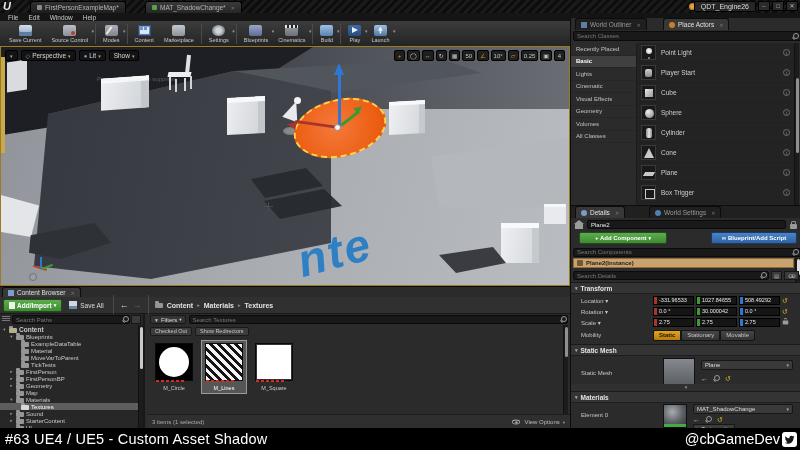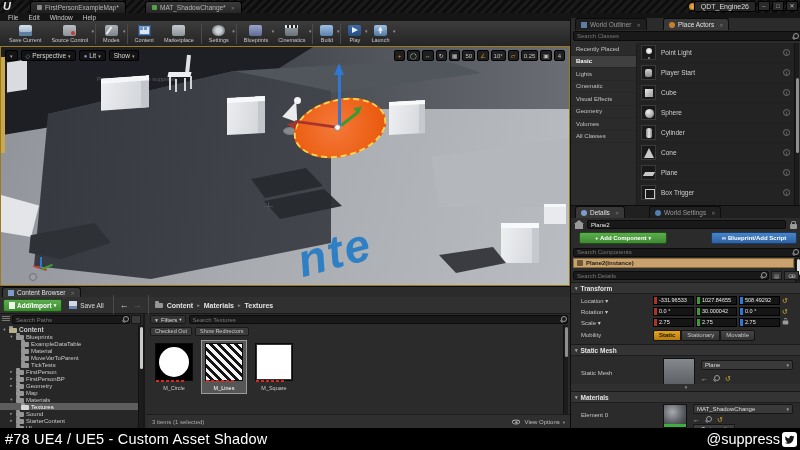--- a/index.html
+++ b/index.html
@@ -688,22 +688,22 @@
         <span class="flex" style="margin-left:auto;gap:3px">
           <span class="eyeic" style="transform:scale(.8)"></span>
           <span style="font-size:6px;color:#bbb">View Options</span>
           <span style="font-size:4.5px;color:#999">▾</span>
         </span>
       </div>
     </div>
   </div>
 
   <div id="bottombar">
-    <span class="cap">#78 UE4 / UE5 - Custom Asset Shadow</span>
-    <span class="handle">@suppress</span>
+    <span class="cap">#63 UE4 / UE5 - Custom Asset Shadow</span>
+    <span class="handle">@cbGameDev</span>
     <span class="twit">
       <svg width="11" height="11" viewBox="0 0 16 16">
           <path fill="#14171a" d="M15 3.8c-.5.2-1 .4-1.6.5.6-.4 1-.9 1.2-1.6-.5.3-1.1.6-1.8.7-.5-.6-1.3-.9-2.1-.9-1.6 0-2.9 1.3-2.9 2.9 0 .2 0 .5.1.7C5.5 6 3.4 4.8 2 3.1c-.3.4-.4.9-.4 1.5 0 1 .5 1.9 1.3 2.4-.5 0-.9-.1-1.3-.4v.1c0 1.4 1 2.6 2.3 2.9-.2.1-.5.1-.8.1-.2 0-.4 0-.6-.1.4 1.2 1.5 2 2.7 2-1 .8-2.3 1.3-3.6 1.3H1c1.3.8 2.9 1.3 4.5 1.3 5.4 0 8.4-4.5 8.4-8.4v-.4c.6-.4 1.1-.9 1.1-1.6z"></path>
         </svg>
     </span>
   </div>
 
 </div>
 
 </body></html>

